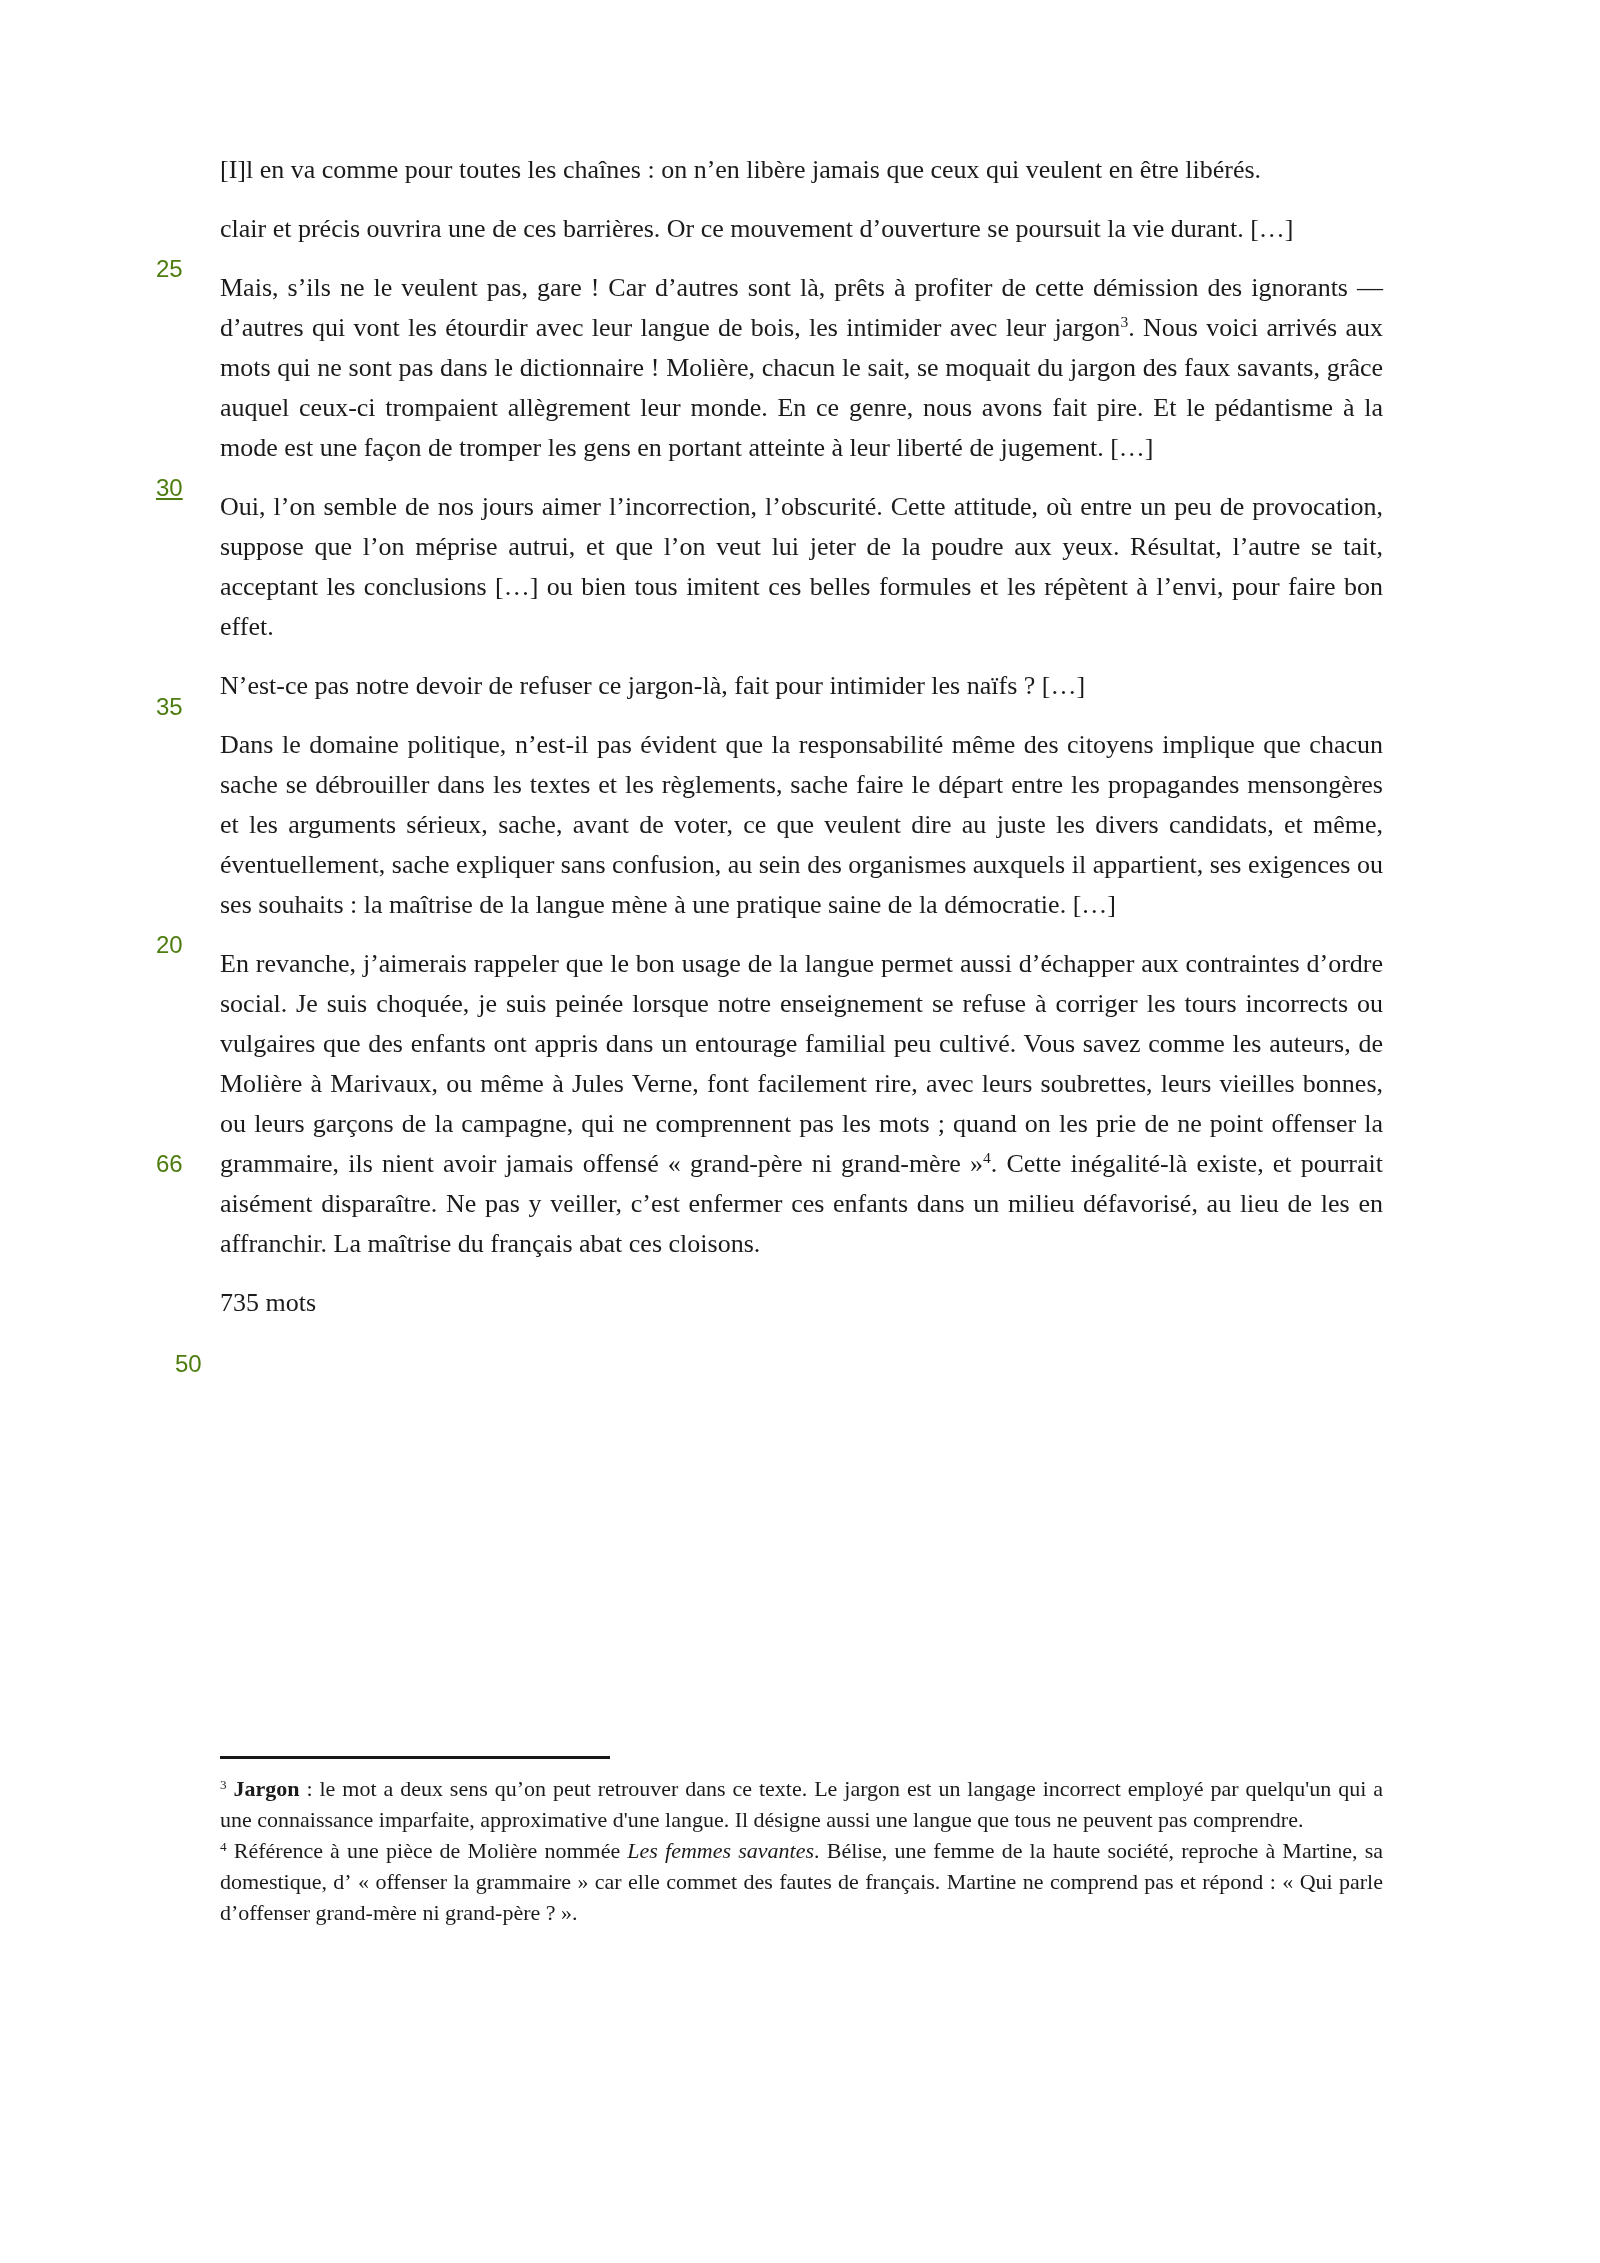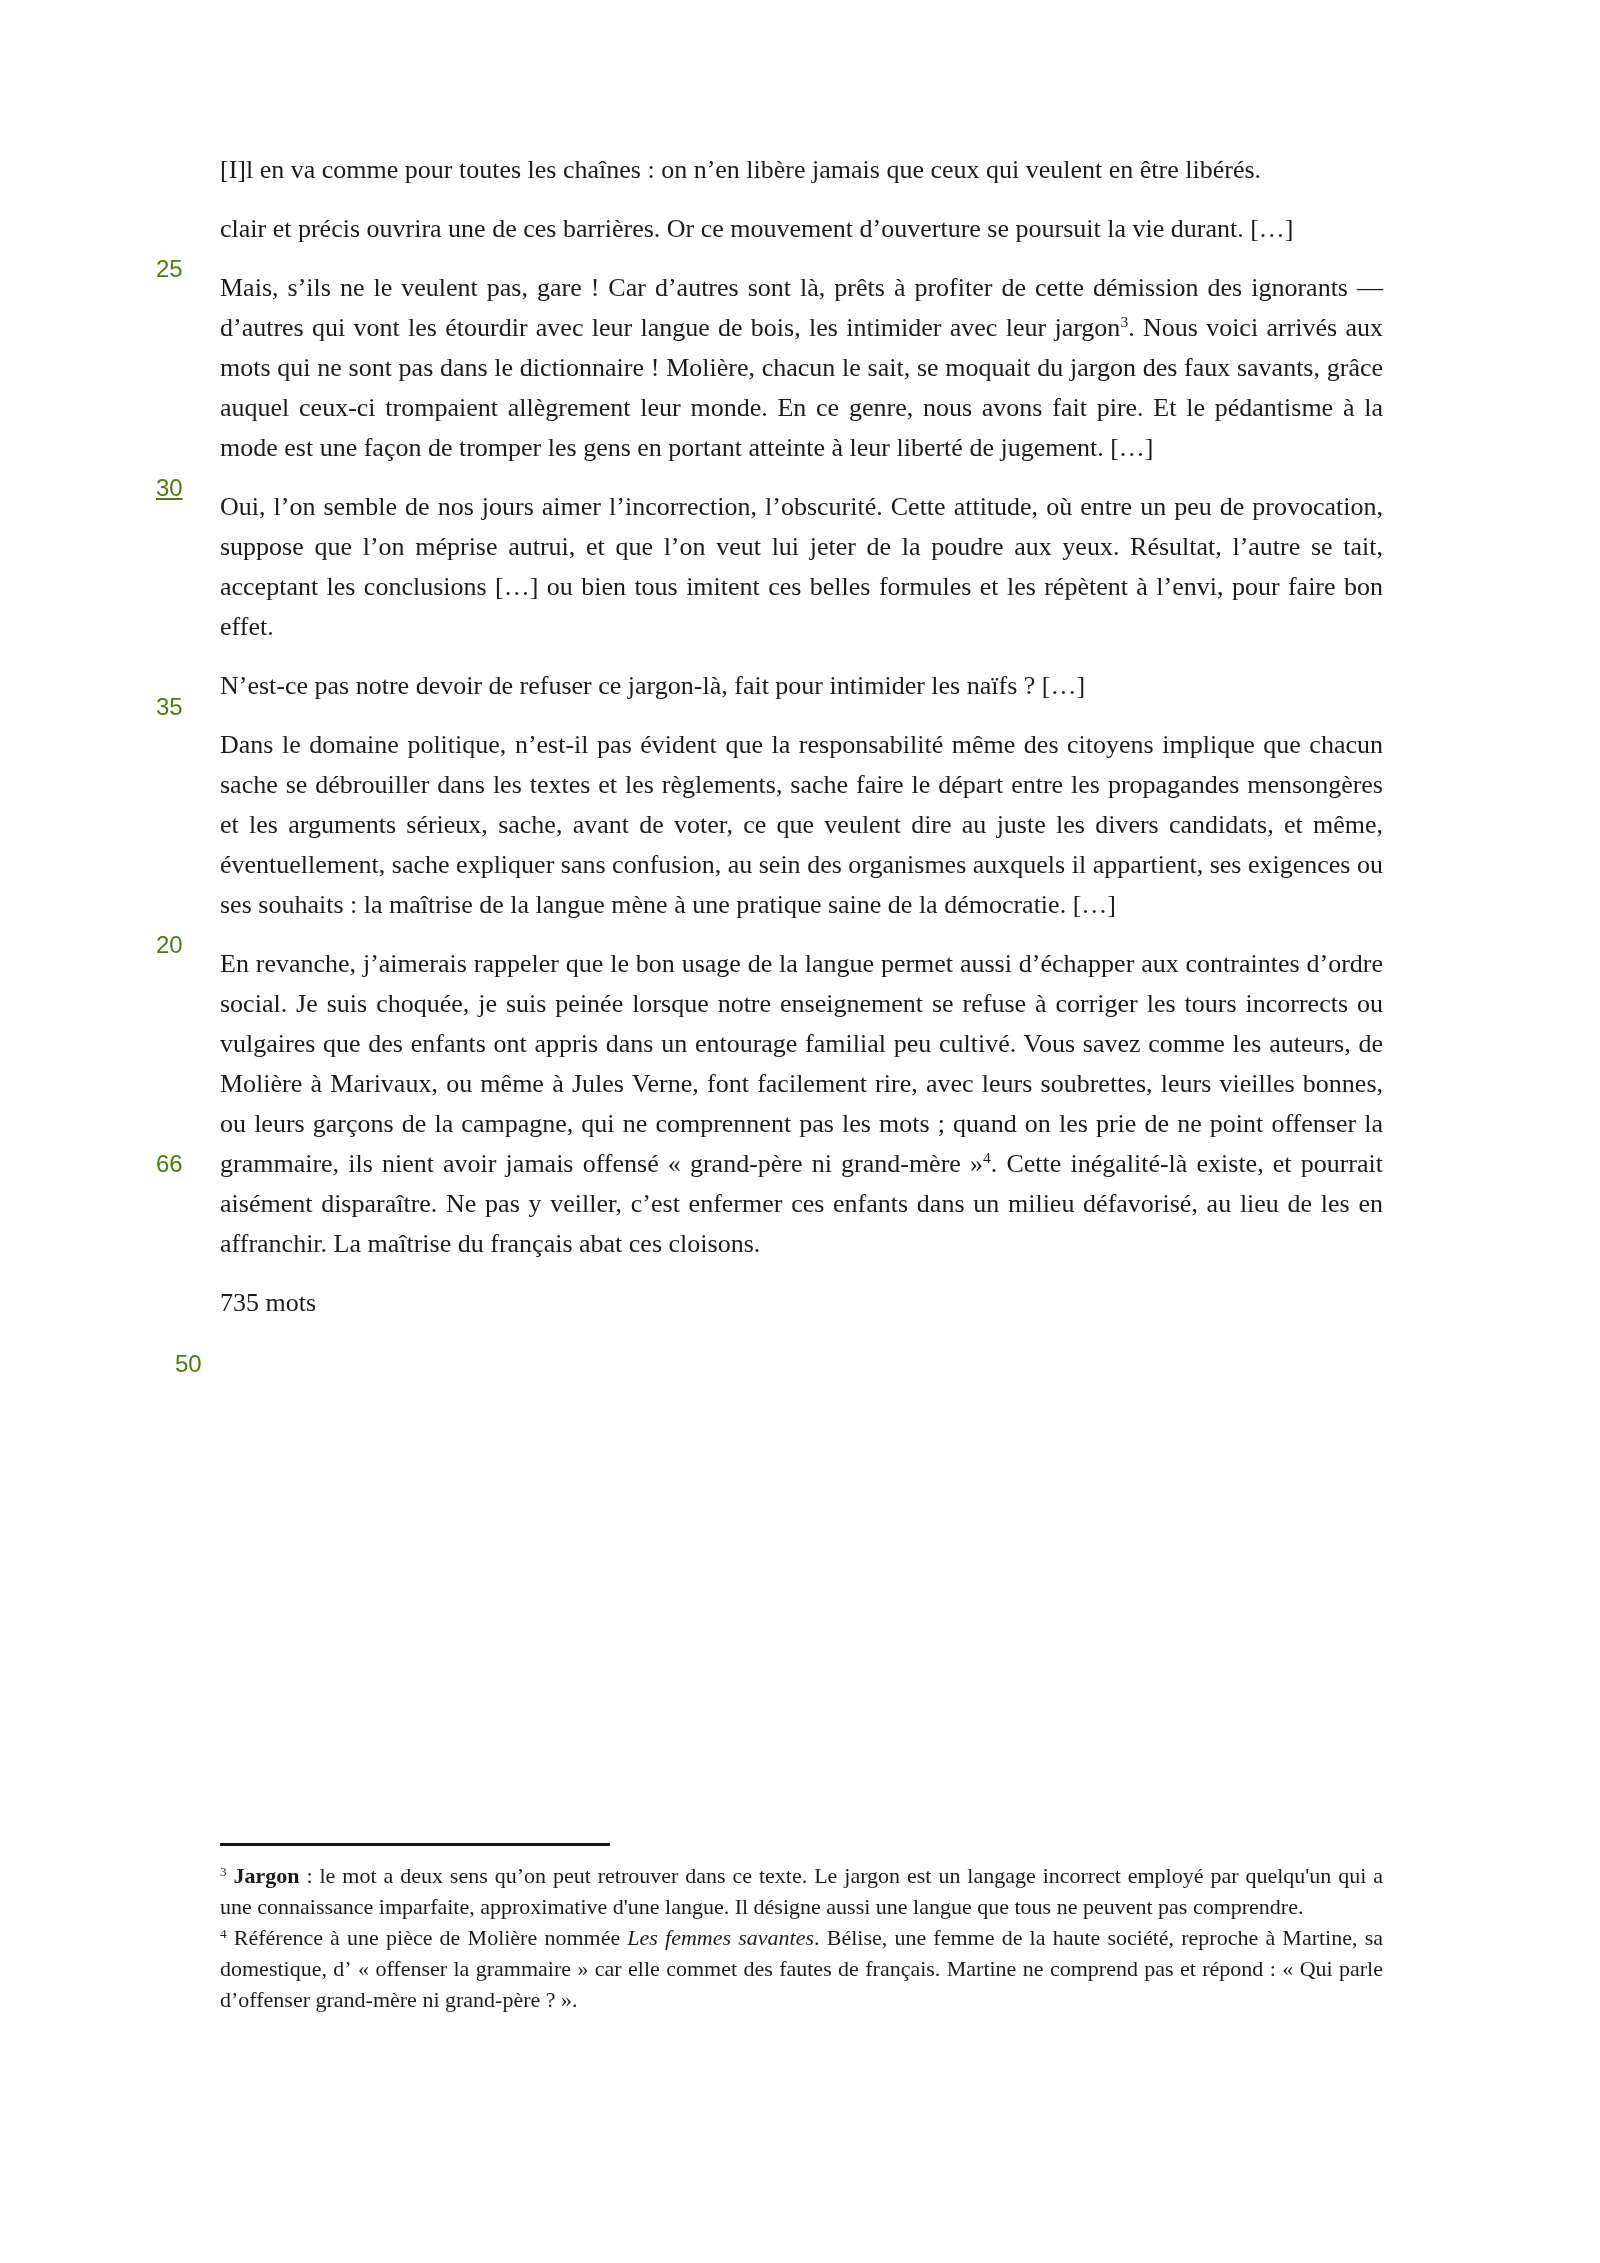--- a/index.html
+++ b/index.html
@@ -48,21 +48,21 @@
   .ln-0{top:249px;}
   .ln-1{top:468px;text-decoration:underline;}
   .ln-2{top:687px;}
   .ln-3{top:925px;}
   .ln-4{top:1144px;}
   .ln-5{top:1344px;margin-left:19px;}
   
   .footnotes{
     position:absolute;
     left:220px;
-    top:1843px;
+    top:1756px;
     width:1163px;
     text-align:justify;
     font-size:22px;
     line-height:31px;
     color:#1b1b1b;
   }
   .fn-rule{
     width:390px;
     height:0;
     border-top:3px solid #161616;

